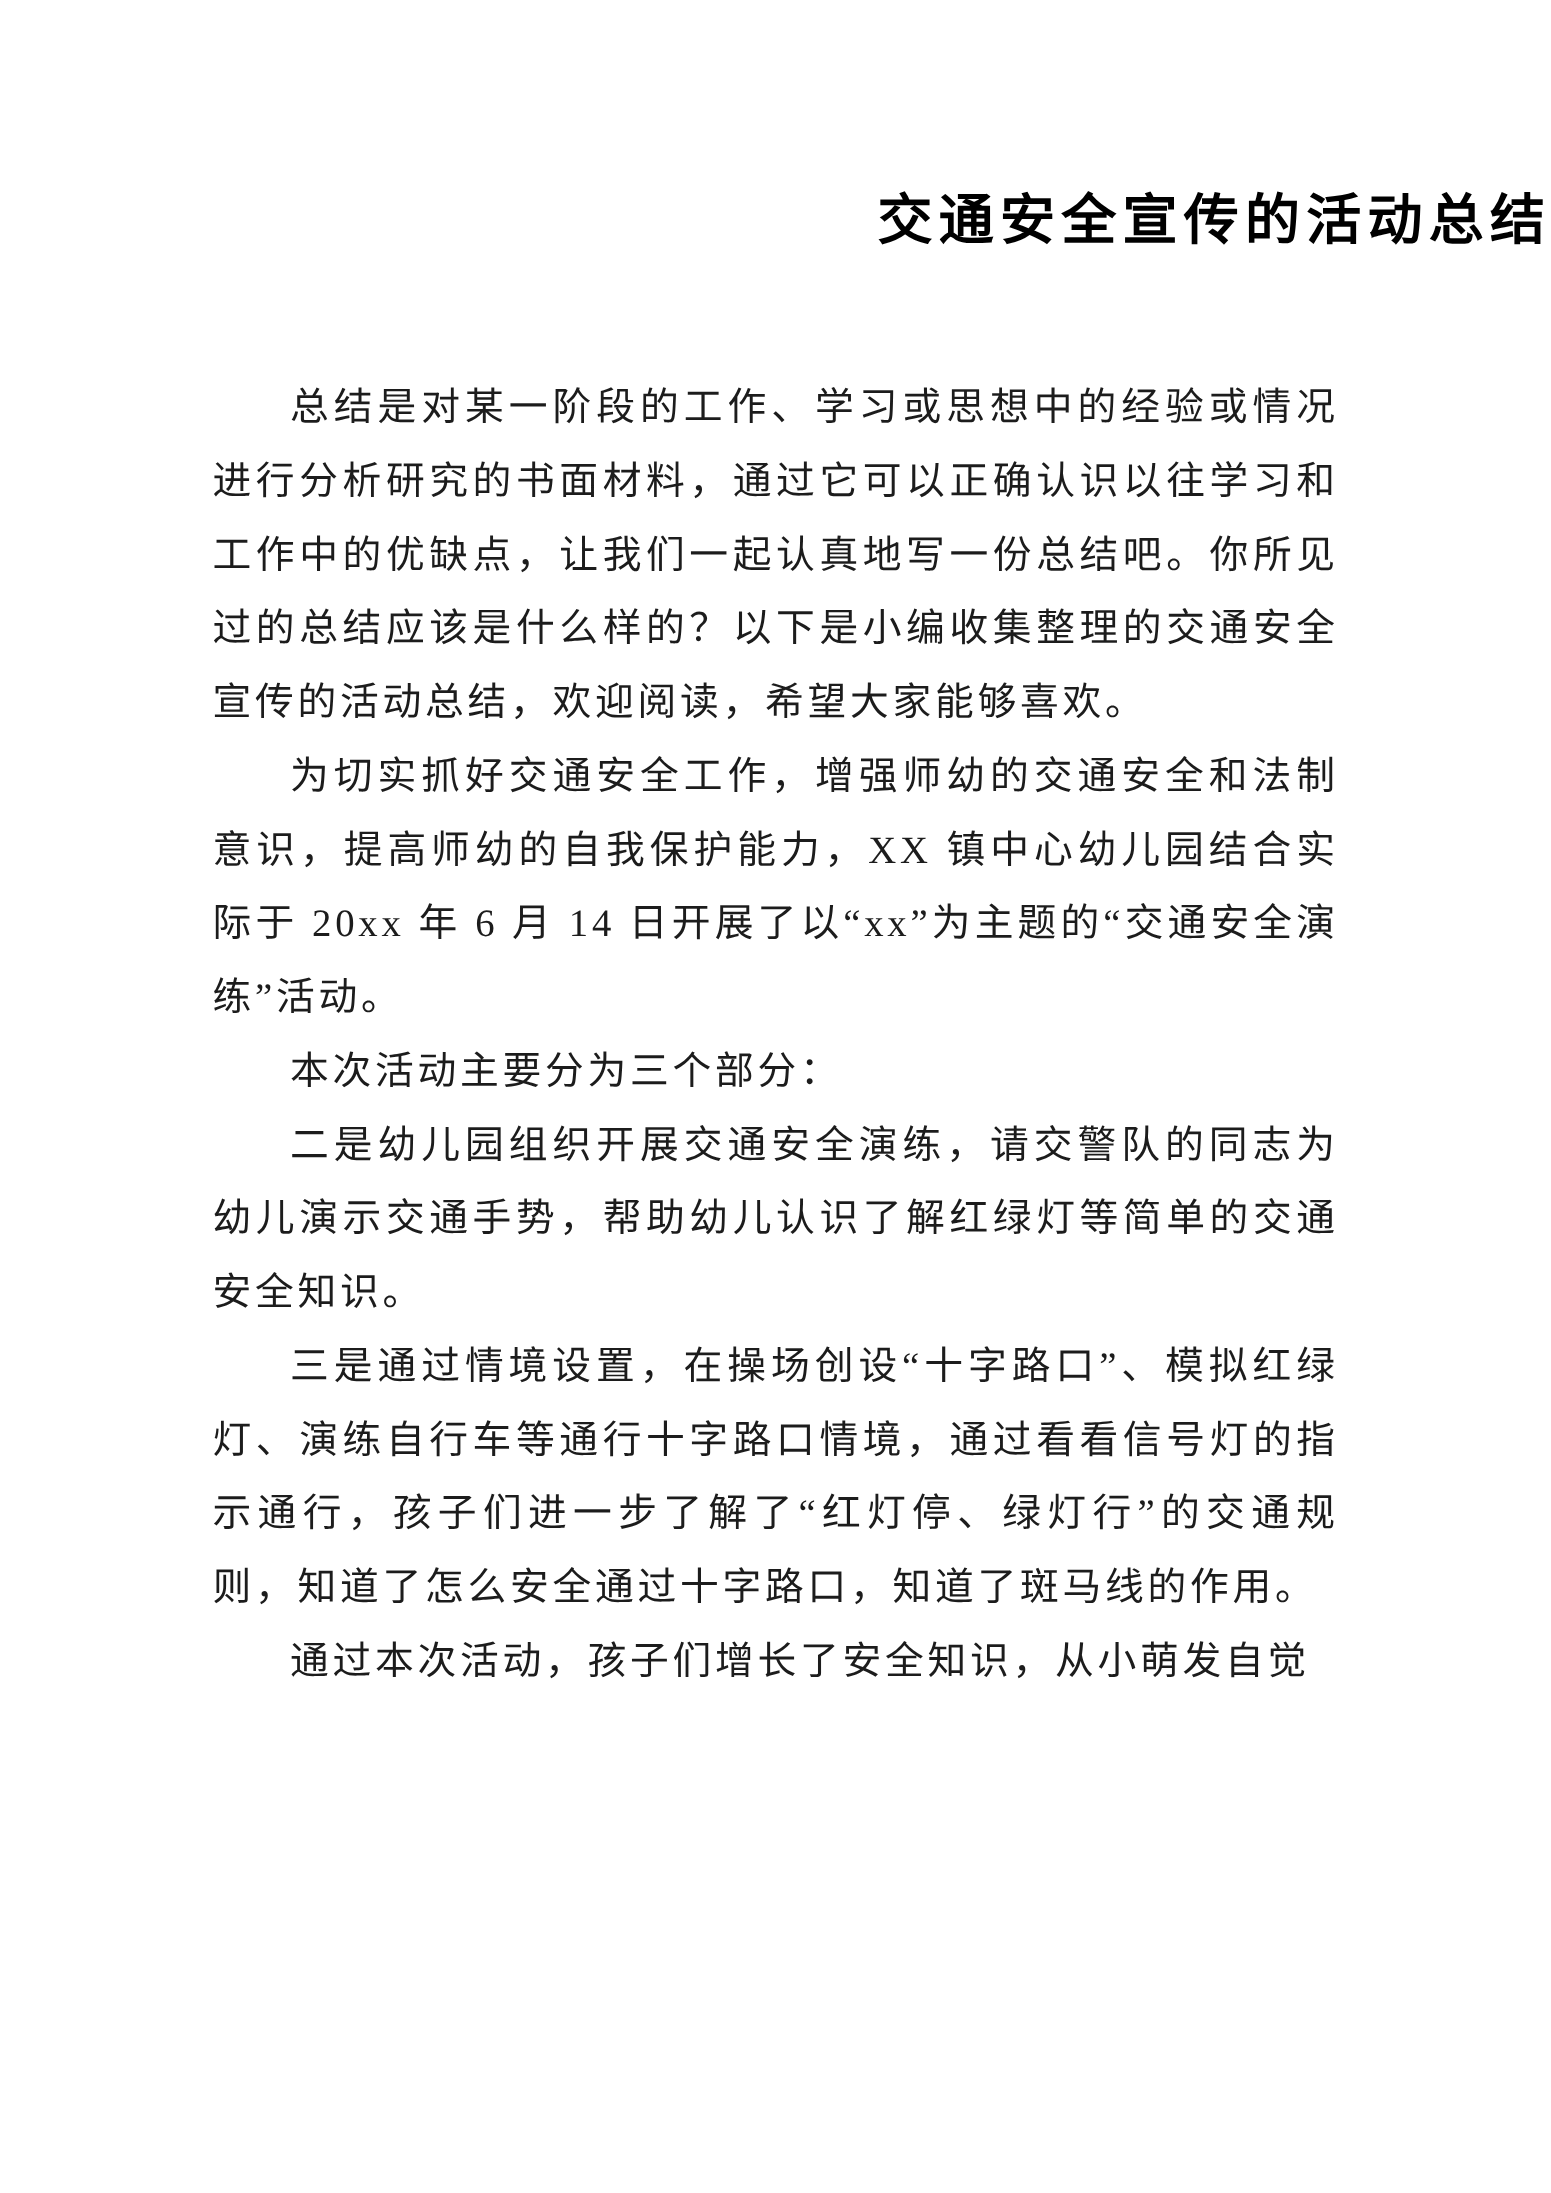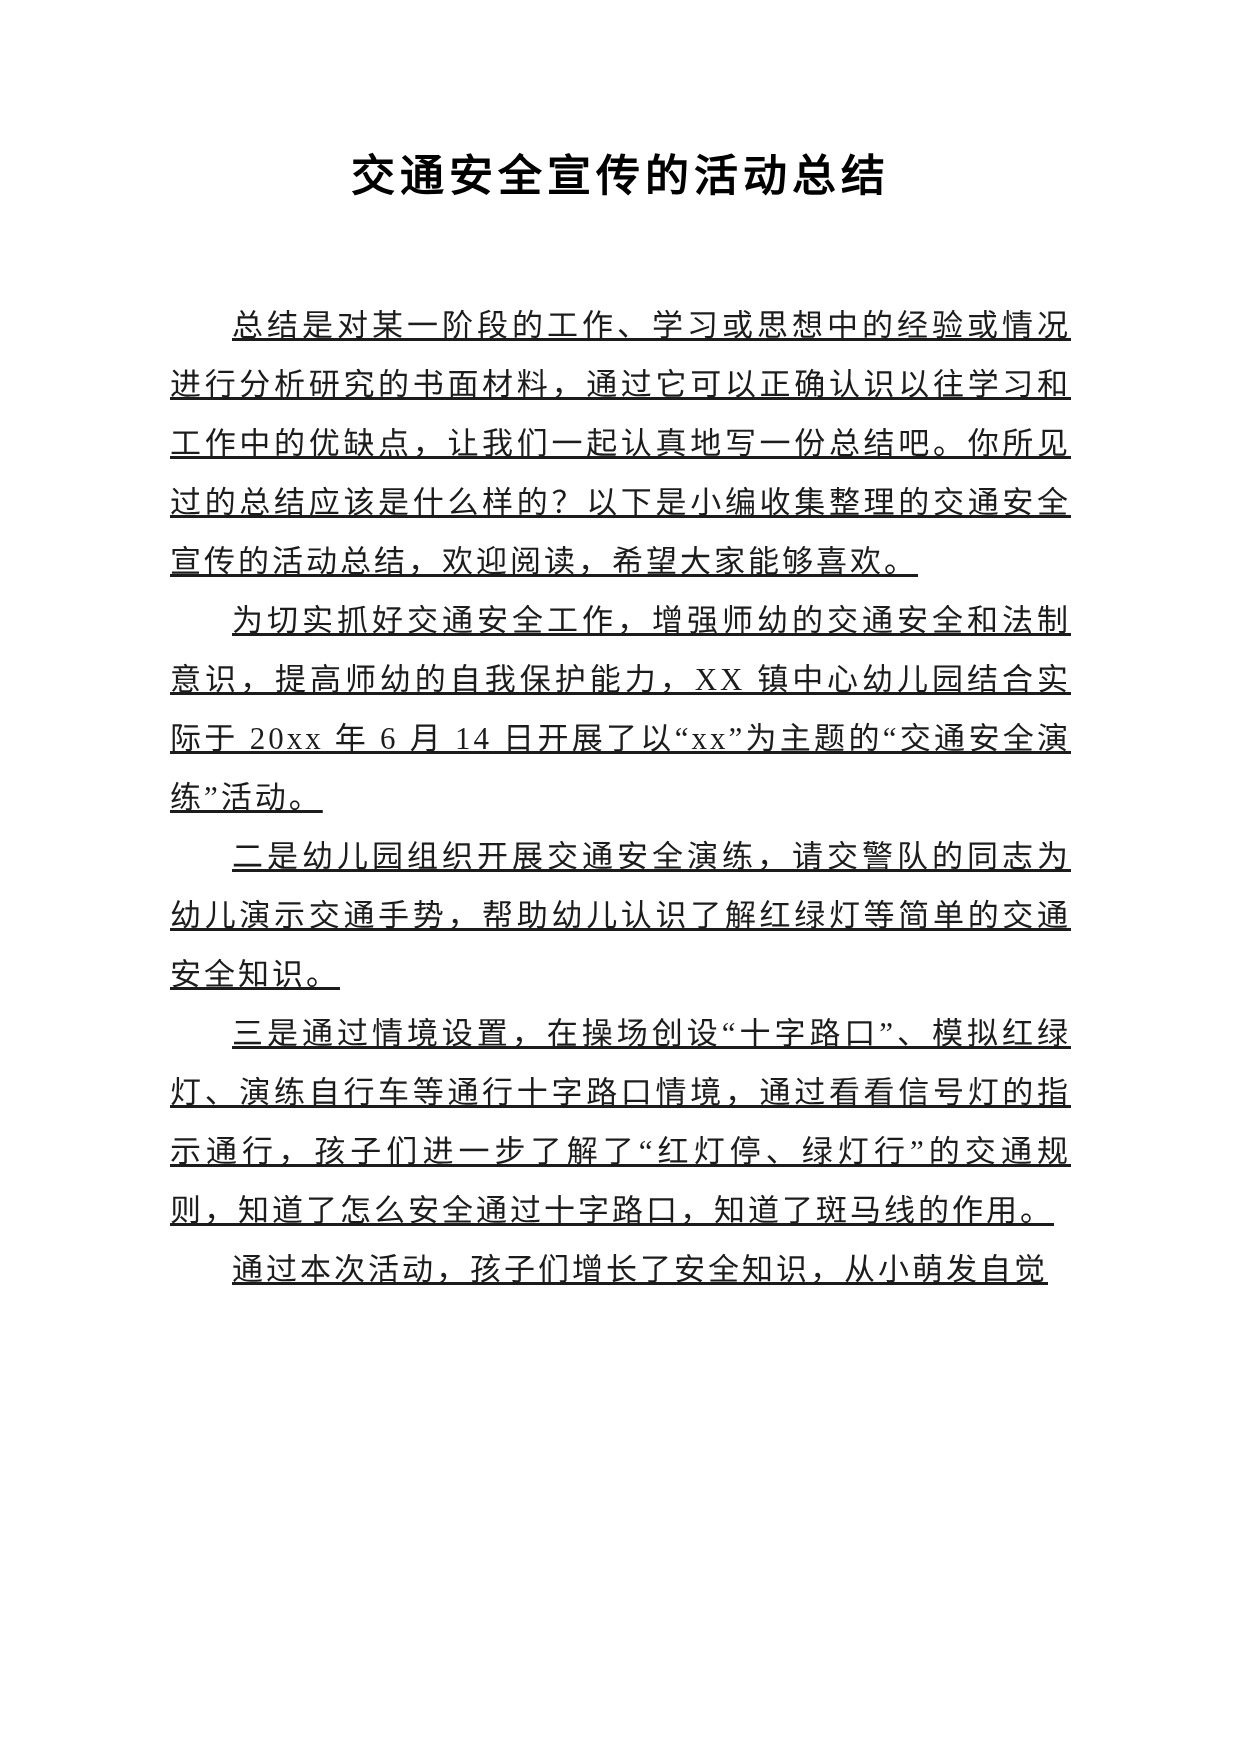--- a/index.html
+++ b/index.html
@@ -16,37 +16,36 @@
     font-family: "Liberation Serif", "DejaVu Serif", serif;
     color: #1c1c1c;
   }
   .doc-title {
     margin: 0;
     padding-top: 150px;
     font-size: 44px;
     line-height: 54px;
     font-weight: bold;
     letter-spacing: 5px;
-    text-align: center;
+    text-align: right;
     color: #000000;
     font-family: "Liberation Serif", "DejaVu Serif", serif;
   }
   .content {
     margin: 0 170px;
   }
   .content p {
     margin: 0;
     font-size: 31px;
     line-height: 59px;
     letter-spacing: 3px;
     text-align: justify;
     text-indent: 2em;
     font-weight: 300;
     word-break: break-all;
-    text-decoration: underline;
   }
   .p-intro {
     margin-top: 92px !important;
   }
   .p-heading {
     margin-top: 32px !important;
     text-indent: 0 !important;
   }
 </style>
 </head>
@@ -56,20 +55,21 @@
 
   <h1 class="doc-title"><span>交通安全宣传的活动总结</span></h1>
 
   <div class="content">
 
     <p class="p-intro">总结是对某一阶段的工作、学习或思想中的经验或情况进行分析研究的书面材料，通过它可以正确认识以往学习和工作中的优缺点，让我们一起认真地写一份总结吧。你所见过的总结应该是什么样的？以下是小编收集整理的交通安全宣传的活动总结，欢迎阅读，希望大家能够喜欢。</p>
 
 
     <p>为切实抓好交通安全工作，增强师幼的交通安全和法制意识，提高师幼的自我保护能力，XX 镇中心幼儿园结合实际于 20xx 年 6 月 14 日开展了以“xx”为主题的“交通安全演练”活动。</p>
 
+    <p>本次活动主要分为三个部分：</p>
 
 
     <p>二是幼儿园组织开展交通安全演练，请交警队的同志为幼儿演示交通手势，帮助幼儿认识了解红绿灯等简单的交通安全知识。</p>
 
     <p>三是通过情境设置，在操场创设“十字路口”、模拟红绿灯、演练自行车等通行十字路口情境，通过看看信号灯的指示通行，孩子们进一步了解了“红灯停、绿灯行”的交通规则，知道了怎么安全通过十字路口，知道了斑马线的作用。</p>
 
     <p>通过本次活动，孩子们增长了安全知识，从小萌发自觉</p>
 
   </div>
 </div>

